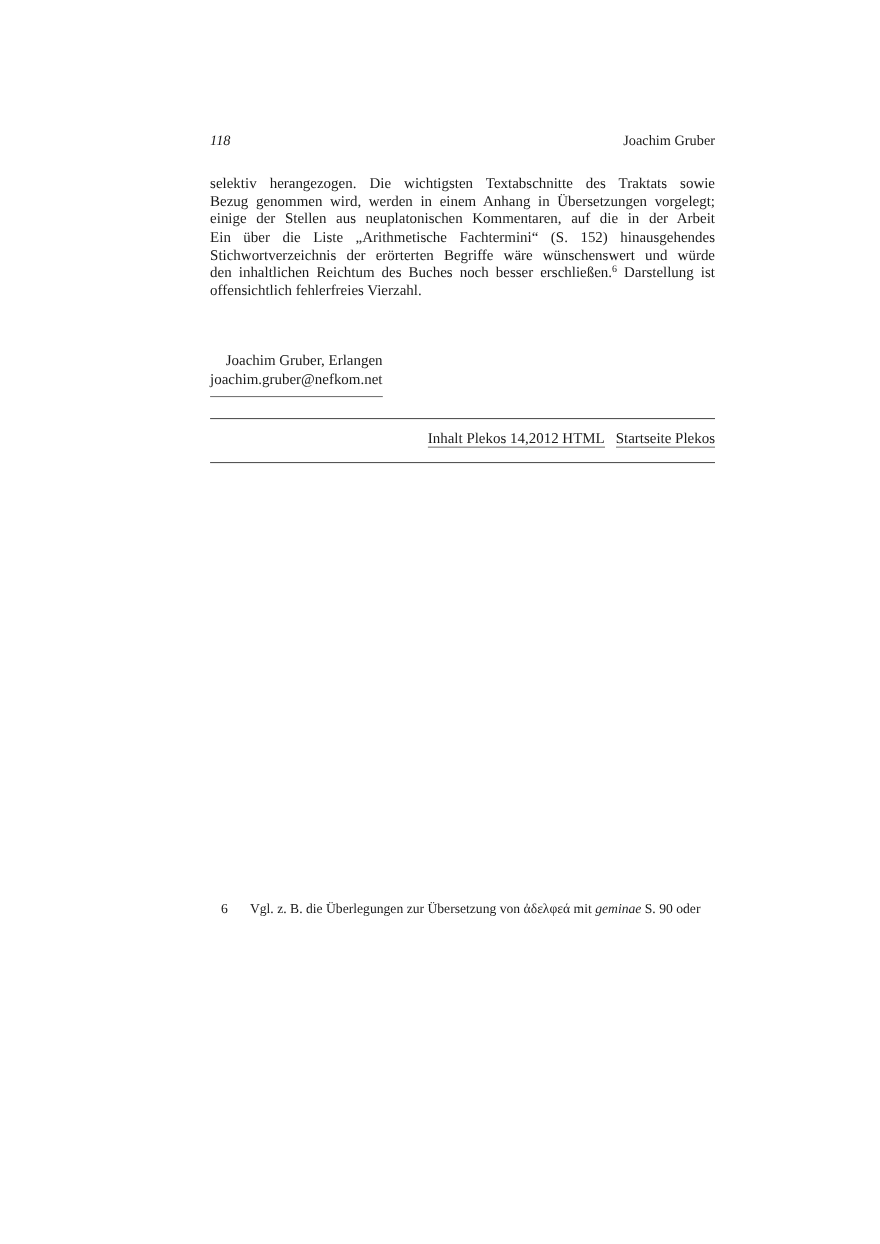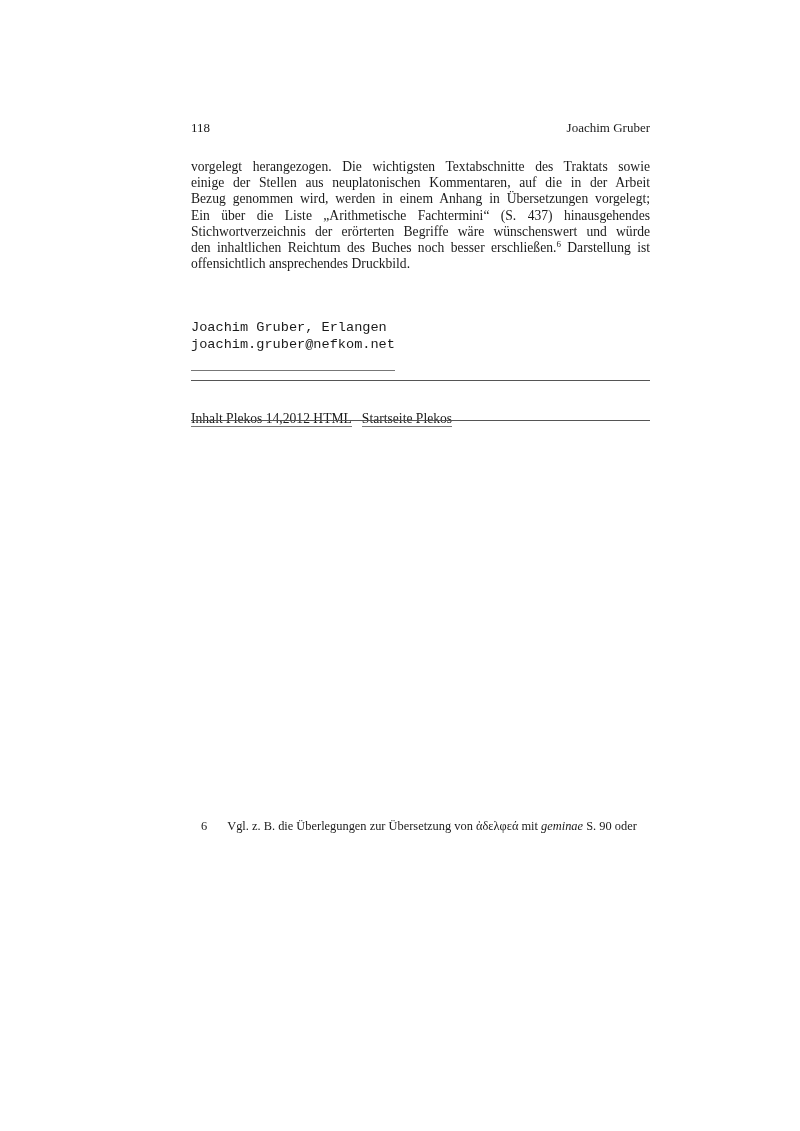--- a/index.html
+++ b/index.html
@@ -1,62 +1,62 @@
 <!DOCTYPE html>
 <html><head>
 <meta charset="utf-8">
 <style>
   html, body { margin: 0; padding: 0; background: #ffffff; }
   body { width: 800px; height: 1131px; position: relative; overflow: hidden;
          font-family: "DejaVu Serif", "Liberation Serif", serif; color: #1a1a1a; }
   .page { position: absolute; left: 191px; top: 0; width: 459px; }
   .header { position: absolute; top: 120px; left: 0; width: 459px; height: 16px;
             font-family: "Liberation Serif", serif; font-size: 13px; }
-  .page-number { position: absolute; left: 0; top: 0; }
+  .page-number { position: absolute; left: 0; top: 0; font-style: italic; }
   .running-head { position: absolute; left: 0; right: 0; top: 0; text-align: right; }
   .body-text { position: absolute; top: 159px; left: 0; width: 459px;
                font-family: "Liberation Serif", serif; font-size: 13.6px; line-height: 16.2px;
                text-align: justify; text-align-last: left; }
   .body-text .line { display: block; text-align: justify; text-align-last: justify; white-space: nowrap; }
   .body-text .line.last { text-align-last: left; }
   sup { font-size: 9px; line-height: 0; vertical-align: 5px; }
   i { font-style: italic; }
-  .signature { position: absolute; top: 319px; left: 0; font-family: Liberation Mono, monospace;
-               font-size: 13.6px; line-height: 17px; }
-  .email { text-decoration: none; color: #1a1a1a; border-bottom: 1.3px solid #777; padding-bottom: 18px; }
+  .signature { position: absolute; top: 319px; left: 0; font-family: Liberation Serif, serif;
+               font-size: 13.6px; line-height: 17px; text-align: right; }
+  .email { text-decoration: none; color: #1a1a1a; border-bottom: 1.3px solid #777; padding-bottom: 8px; }
   .rule { position: absolute; left: 0; width: 459px; height: 0; border-top: 1.3px solid #555; }
   .rule.top { top: 380px; }
   .rule.bottom { top: 420px; }
-  .nav-links { position: absolute; top: 391px; left: 0; width: 459px; text-align: left;
-               font-family: "Liberation Serif", serif; font-size: 13.6px; line-height: 16px; margin-top: 20px; }
+  .nav-links { position: absolute; top: 391px; left: 0; width: 459px; text-align: right;
+               font-family: "Liberation Serif", serif; font-size: 13.6px; line-height: 16px; }
   .nav-links a { color: #1a1a1a; text-decoration: none; border-bottom: 1.3px solid #777; }
   .nav-links .sep { display: inline-block; width: 10px; }
   .footnote { position: absolute; top: 818px; left: 10px; width: 449px;
               font-family: "Liberation Serif", serif; font-size: 12.4px; line-height: 16px; }
   .footnote .fn-num { position: absolute; left: 0; top: 0; }
   .footnote .fn-text { margin-left: 13px; display: block; text-align: center; }
 </style>
 </head>
 <body>
 
 <div class="page">
 
   <div class="header">
     <span class="page-number">118</span>
     <div class="running-head">Joachim Gruber</div>
   </div>
 
   <div class="body-text">
-    <span class="line">vorgelegt herangezogen. Die wichtigsten Textabschnitte des Traktats sowie</span>
+    <span class="line">selektiv herangezogen. Die wichtigsten Textabschnitte des Traktats sowie</span>
+    <span class="line">Bezug genommen wird, werden in einem Anhang in Übersetzungen vorgelegt;</span>
     <span class="line">einige der Stellen aus neuplatonischen Kommentaren, auf die in der Arbeit</span>
-    <span class="line">Bezug genommen wird, werden in einem Anhang in Übersetzungen vorgelegt;</span>
-    <span class="line">Ein über die Liste „Arithmetische Fachtermini“ (S. 437) hinausgehendes</span>
+    <span class="line">Ein über die Liste „Arithmetische Fachtermini“ (S. 152) hinausgehendes</span>
     <span class="line">Stichwortverzeichnis der erörterten Begriffe wäre wünschenswert und würde</span>
     <span class="line"><span>den inhaltlichen Reichtum des Buches noch besser erschließen.</span><sup>6</sup><span> Darstellung ist</span></span>
-    <span class="line last">offensichtlich ansprechendes Druckbild.</span>
+    <span class="line last">offensichtlich fehlerfreies Vierzahl.</span>
   </div>
 
   <div class="signature">
     <div>Joachim Gruber, Erlangen</div>
     <div><a class="email">joachim.gruber@nefkom.net</a></div>
   </div>
 
   <div class="rule top"></div>
 
   <div class="nav-links">

